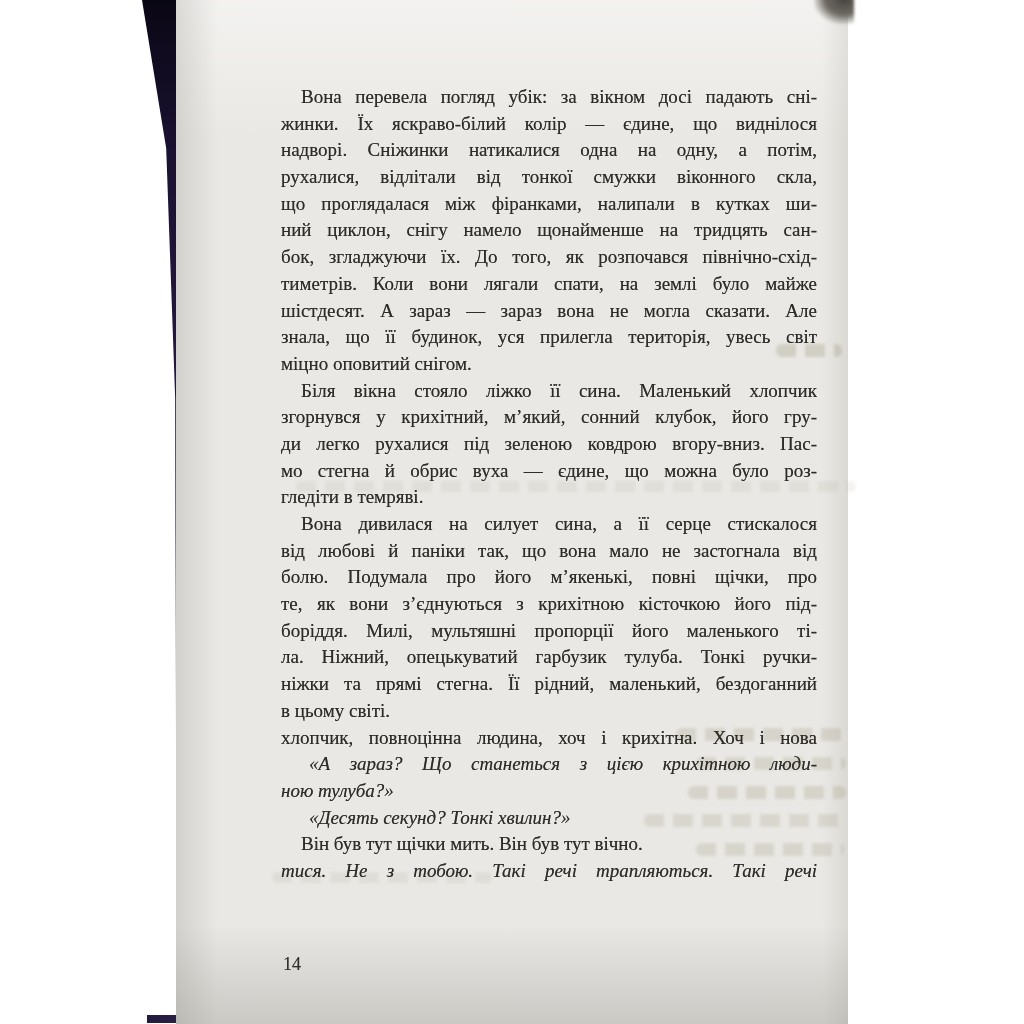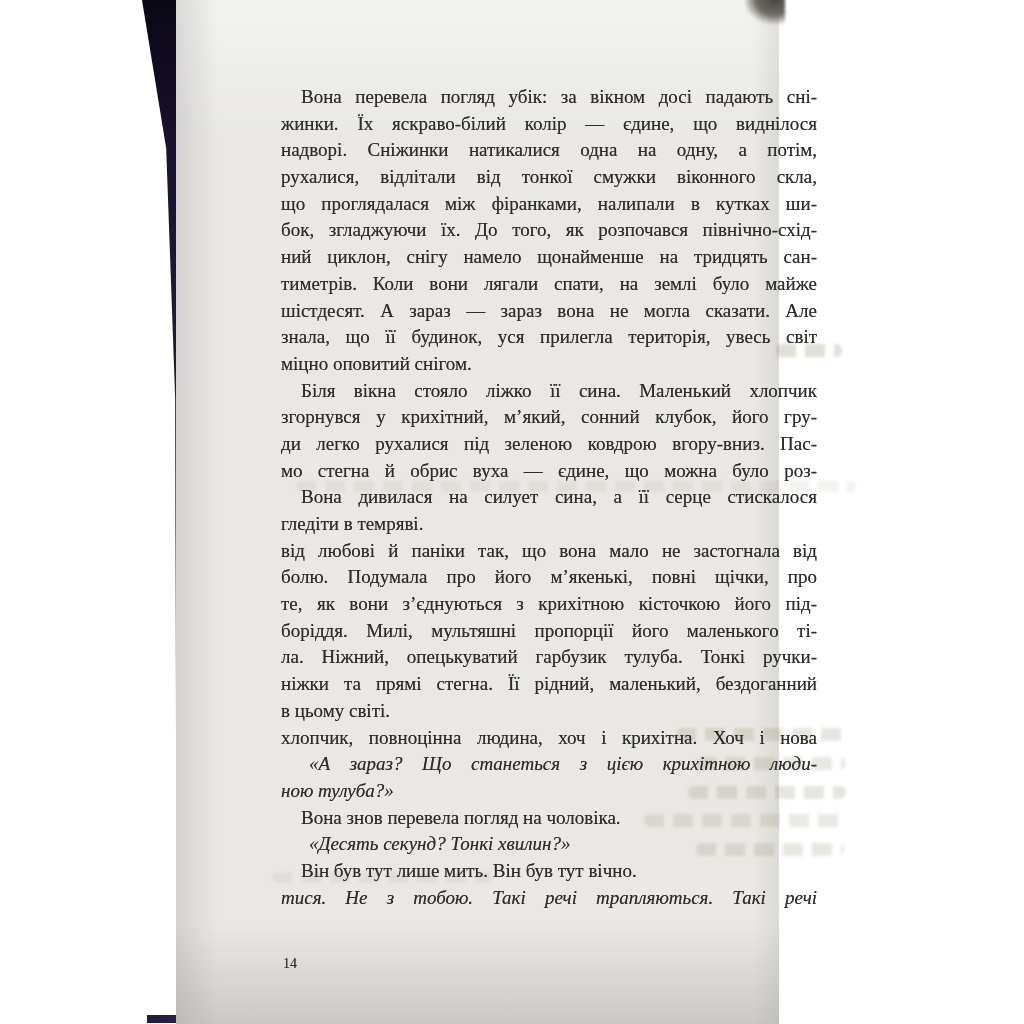--- a/index.html
+++ b/index.html
@@ -16,21 +16,21 @@
   }
   
   .cover-bottom{
     position:absolute;left:147px;top:1015px;width:160px;height:8px;
     background:linear-gradient(to right,#241a3e 0%,#2c2248 30%,rgba(44,34,72,0) 100%);
     filter:blur(0.5px);
   }
 
   
   .paper{
-    position:absolute;left:176px;top:0;width:603px;height:1024px;
+    position:absolute;left:176px;top:0;width:672px;height:1024px;
     background:
       linear-gradient(to right,rgba(130,128,122,0.22) 0,rgba(130,128,122,0) 42px),
       linear-gradient(to left,rgba(140,138,128,0.16) 0,rgba(140,138,128,0) 26px),
       linear-gradient(to bottom,rgba(255,255,255,0.45) 0,rgba(255,255,255,0) 140px),
       linear-gradient(to top,rgba(110,108,102,0.25) 0,rgba(110,108,102,0) 100px),
       #e9e8e4;
     text-decoration: underline;
   }
 
   
@@ -45,21 +45,21 @@
   .line{
     height:26.7px;line-height:26.7px;font-size:19px;color:#2e2c28;
     text-align:justify;text-align-last:justify;overflow:hidden;
     text-shadow:0 0 0.6px rgba(46,44,40,0.65);
   }
   .line.last{text-align-last:left;}
   .line.indent{text-indent:20px;}
   .line.italic{font-style:italic;}
   .line.italic.indent{text-indent:28px;}
 
-  .pagenum{position:absolute;left:107px;top:951px;font-size:14px;line-height:26px;color:#33312d;
+  .pagenum{position:absolute;left:107px;top:951px;font-size:18px;line-height:26px;color:#33312d;
            text-shadow:0 0 0.5px rgba(51,49,45,0.6);}
 
   
   .ghost{
     position:absolute;border-radius:6px;filter:blur(1.6px);
     background:repeating-linear-gradient(90deg,rgba(139,129,101,0.34) 0 20px,rgba(139,129,101,0) 20px 29px);
   }
   .g1{left:600px;top:344px;width:66px;height:13px;opacity:.75;}
   .g2{left:120px;top:481px;width:560px;height:11px;opacity:.28;}
   .g3{left:500px;top:728px;width:168px;height:13px;opacity:.6;}
@@ -89,44 +89,43 @@
     <div class="ghost g6"></div>
     <div class="ghost g7"></div>
     <div class="ghost g8"></div>
 
     <div class="textblock">
         <div class="line indent">Вона перевела погляд убік: за вікном досі падають сні-</div>
         <div class="line">жинки. Їх яскраво-білий колір — єдине, що виднілося</div>
         <div class="line">надворі. Сніжинки натикалися одна на одну, а потім,</div>
         <div class="line">рухалися, відлітали від тонкої смужки віконного скла,</div>
         <div class="line">що проглядалася між фіранками, налипали в кутках ши-</div>
+        <div class="line">ний циклон, снігу намело щонайменше на тридцять сан-</div>
         <div class="line">бок, згладжуючи їх. До того, як розпочався північно-схід-</div>
-        <div class="line">ний циклон, снігу намело щонайменше на тридцять сан-</div>
         <div class="line">тиметрів. Коли вони лягали спати, на землі було майже</div>
         <div class="line">шістдесят. А зараз — зараз вона не могла сказати. Але</div>
         <div class="line">знала, що її будинок, уся прилегла територія, увесь світ</div>
         <div class="line last">міцно оповитий снігом.</div>
         <div class="line indent">Біля вікна стояло ліжко її сина. Маленький хлопчик</div>
         <div class="line">згорнувся у крихітний, м’який, сонний клубок, його гру-</div>
         <div class="line">ди легко рухалися під зеленою ковдрою вгору-вниз. Пас-</div>
         <div class="line">мо стегна й обрис вуха — єдине, що можна було роз-</div>
+        <div class="line last">гледіти в темряві.</div>
         <div class="line indent">Вона дивилася на силует сина, а її серце стискалося</div>
-        <div class="line last">гледіти в темряві.</div>
         <div class="line">від любові й паніки так, що вона мало не застогнала від</div>
         <div class="line">болю. Подумала про його м’якенькі, повні щічки, про</div>
         <div class="line">те, як вони з’єднуються з крихітною кісточкою його під-</div>
         <div class="line">боріддя. Милі, мультяшні пропорції його маленького ті-</div>
         <div class="line">ла. Ніжний, опецькуватий гарбузик тулуба. Тонкі ручки-</div>
         <div class="line">ніжки та прямі стегна. Її рідний, маленький, бездоганний</div>
         <div class="line last">в цьому світі.</div>
         <div class="line">хлопчик, повноцінна людина, хоч і крихітна. Хоч і нова</div>
         <div class="line indent italic">«А зараз? Що станеться з цією крихітною люди-</div>
         <div class="line italic last">ною тулуба?»</div>
-        <div class="line indent last">Вона знов перевела погляд на чоловіка.</div>
         <div class="line indent italic last">«Десять секунд? Тонкі хвилин?»</div>
-        <div class="line indent last">Він був тут лише мить. Він був тут вічно.</div>
+        <div class="line indent last">Він був тут щічки мить. Він був тут вічно.</div>
         <div class="line italic">тися. Не з тобою. Такі речі трапляються. Такі речі</div>
       </div>
 
     <div class="pagenum">14</div>
   </div>
 
 </div>
 
 </body></html>

